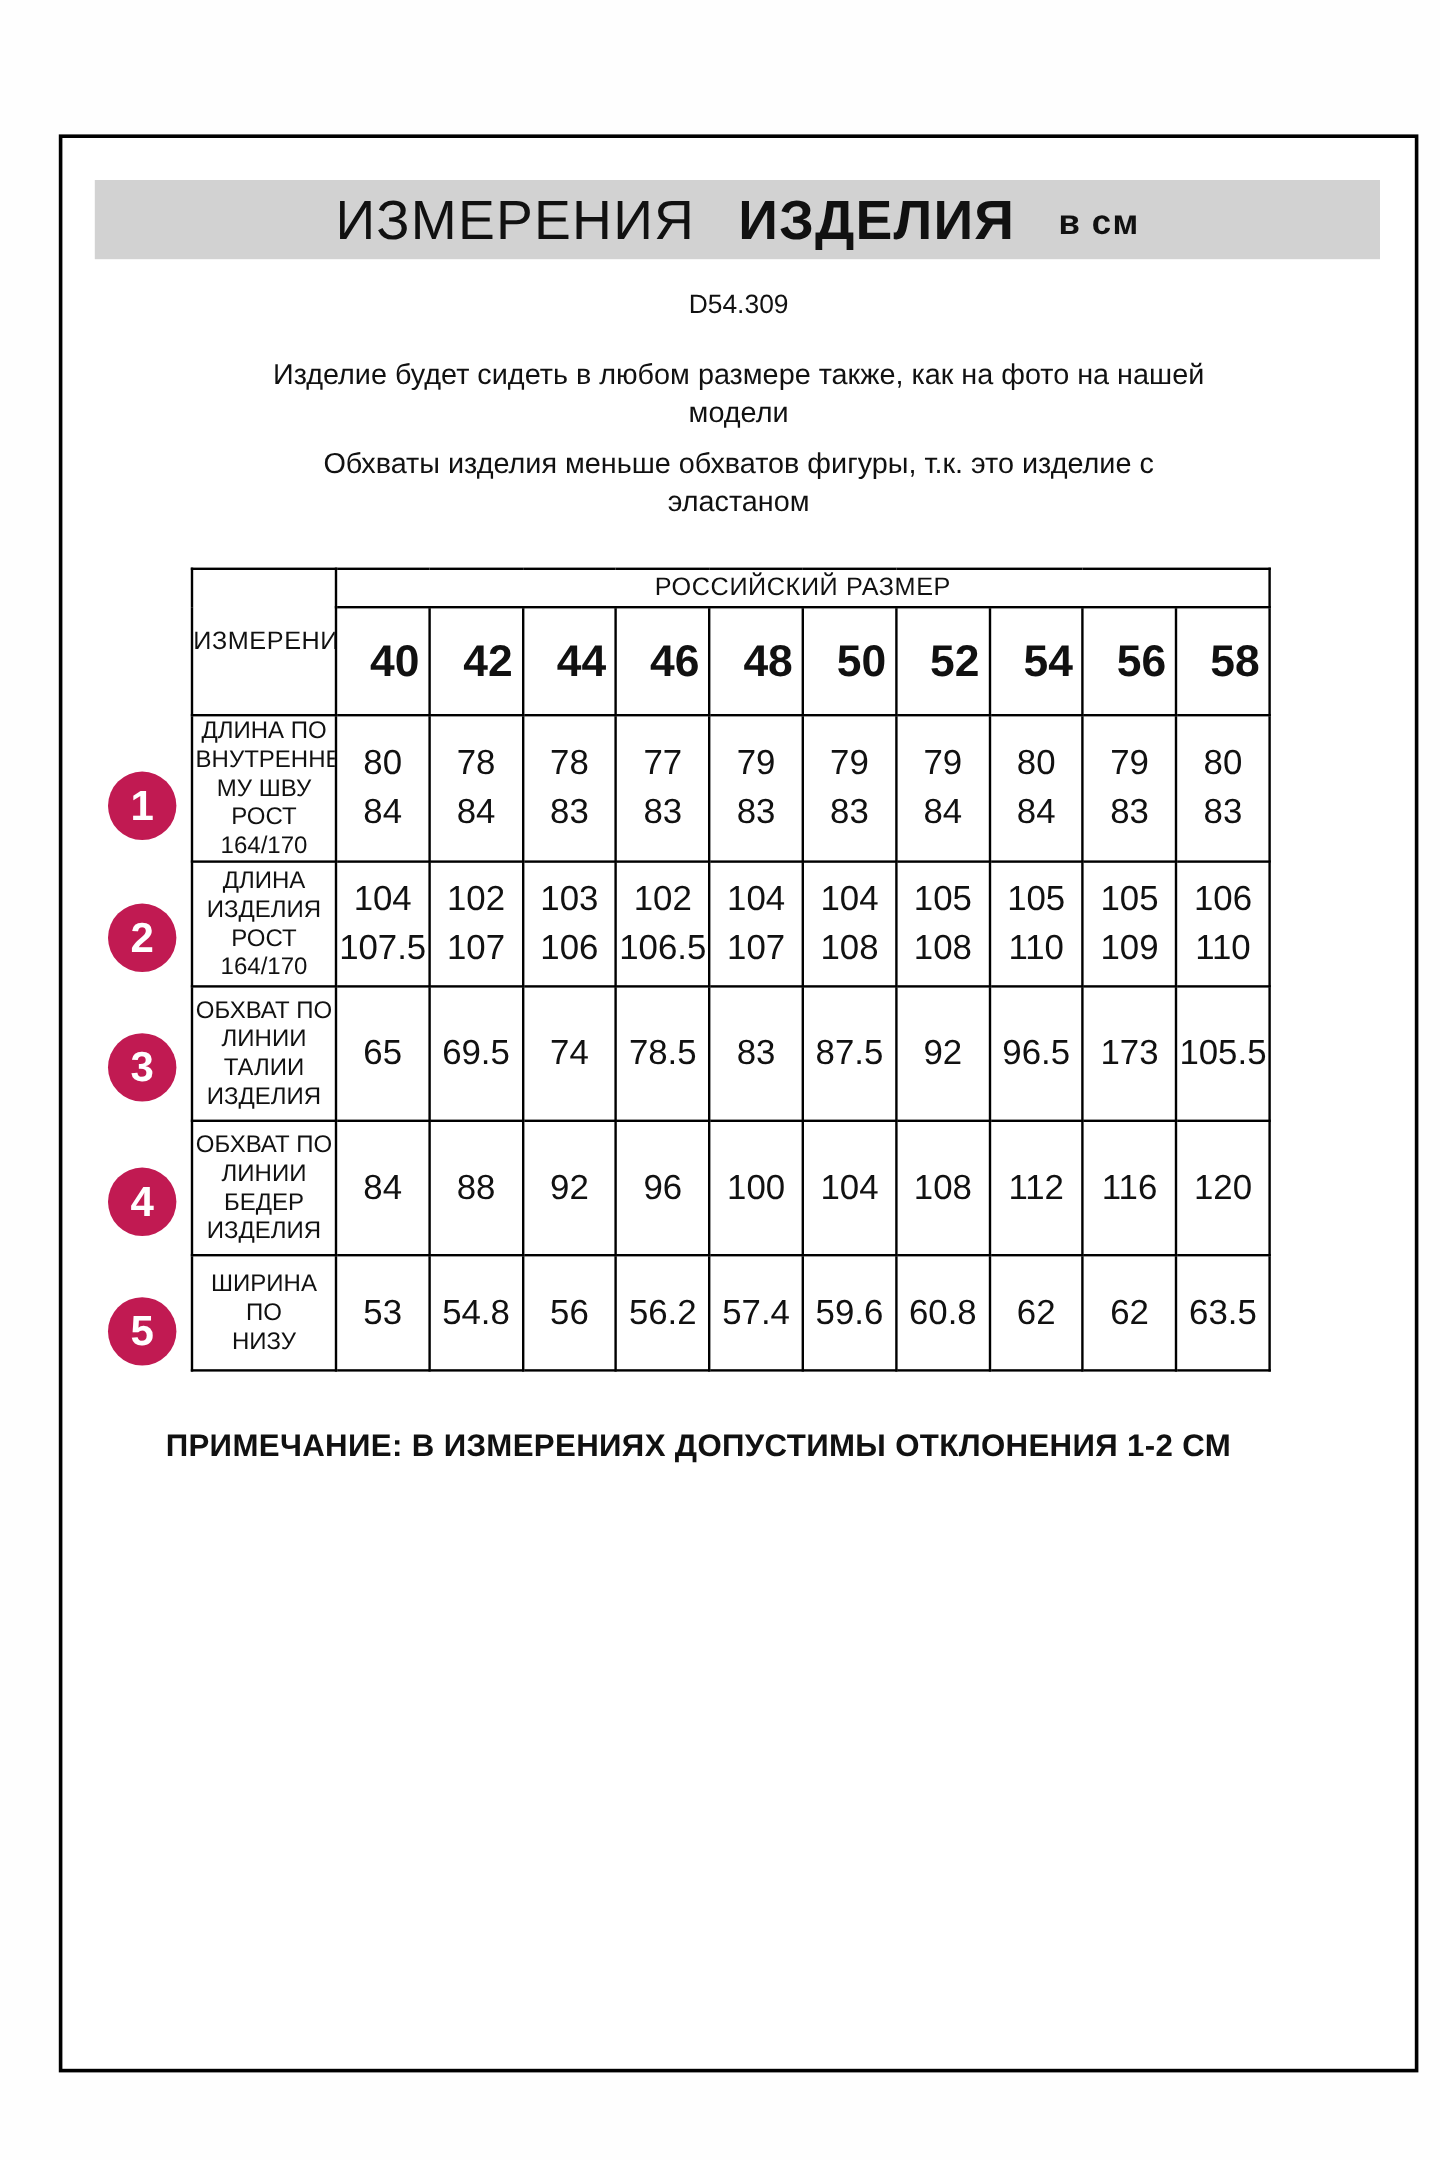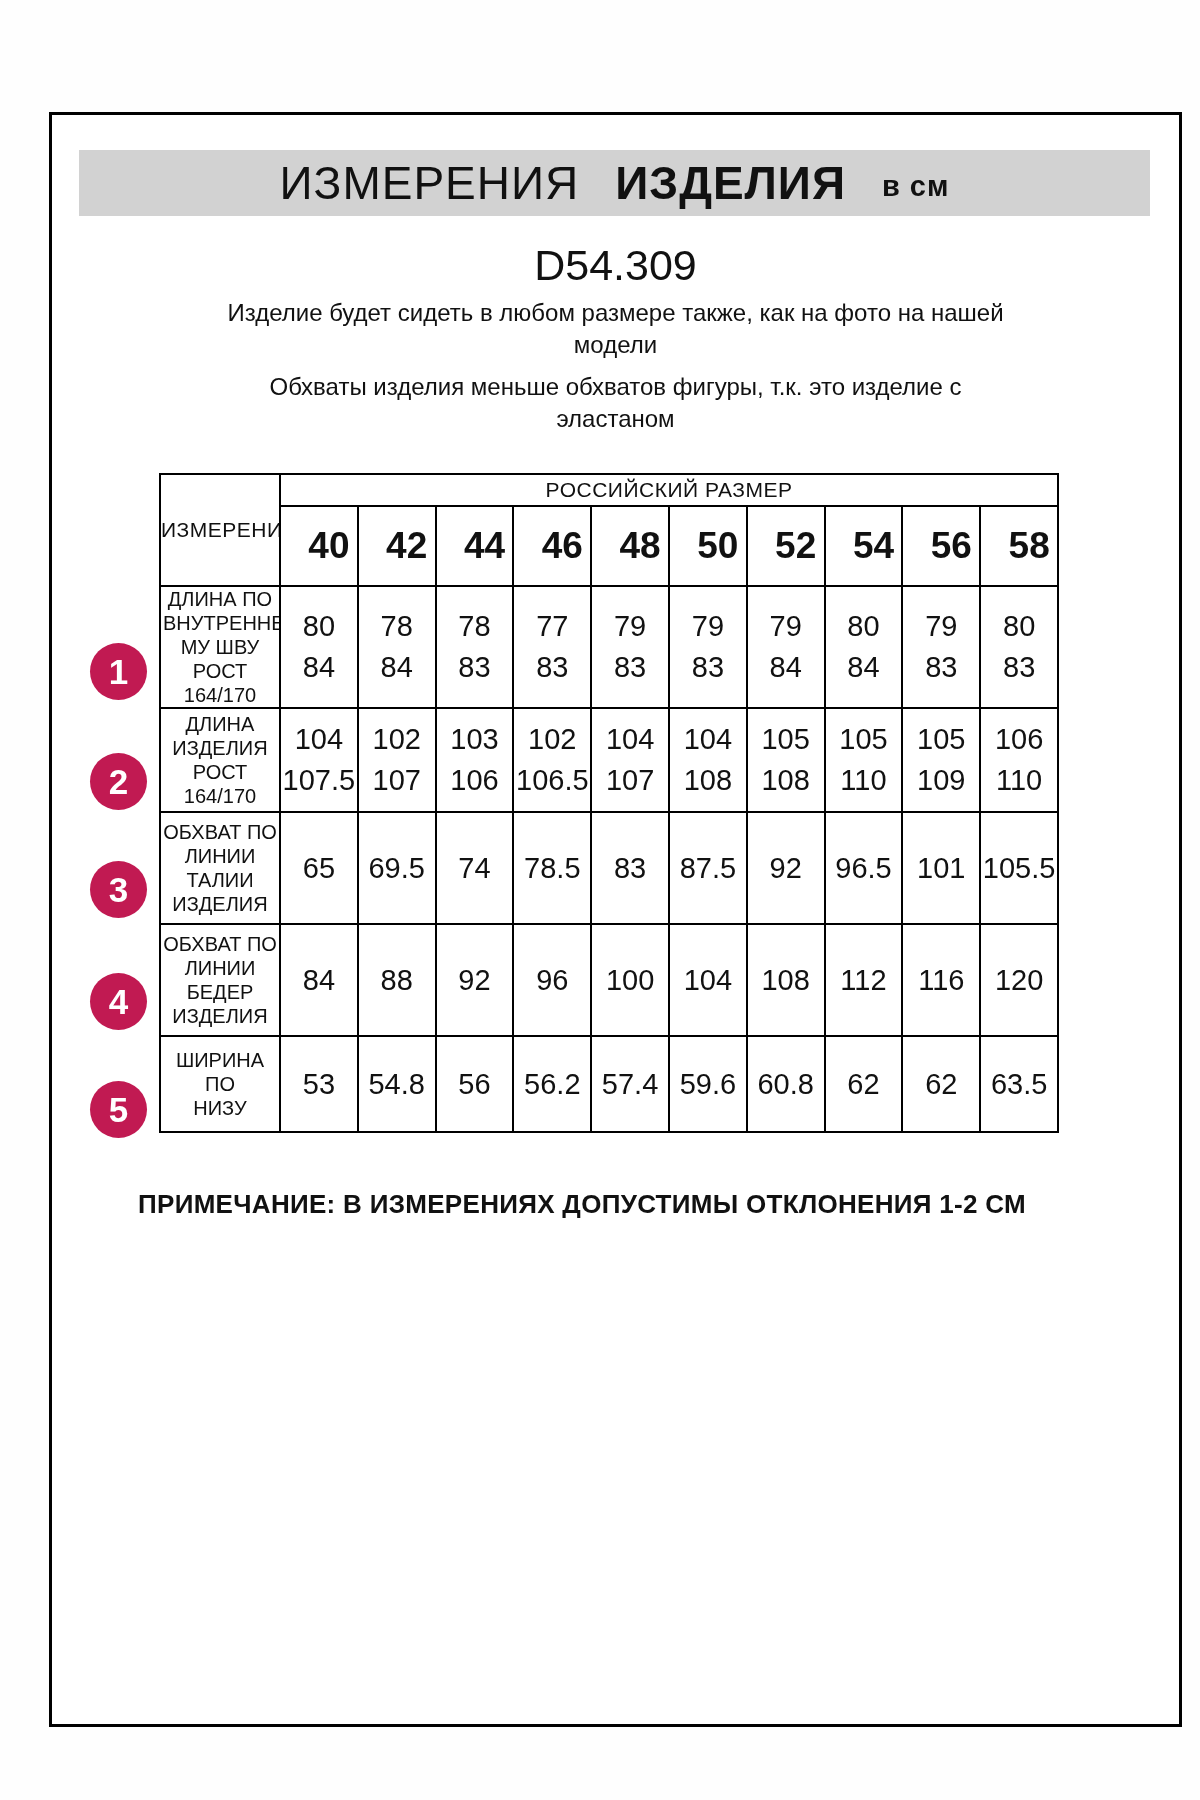--- a/index.html
+++ b/index.html
@@ -15,21 +15,21 @@
     position:absolute; left:27px; top:35px; width:1071px; height:66px;
     background:#d2d2d2;
     display:flex; align-items:center; justify-content:center; gap:36px;
   }
   .banner .t-main  { font-size:46px; font-weight:500; letter-spacing:1px; }
   .banner .t-bold  { font-size:46px; font-weight:bold; letter-spacing:1px; }
   .banner .t-unit  { font-size:29px; font-weight:600; letter-spacing:1px; padding-top:6px; }
 
   .code {
     position:absolute; left:0; top:126px; width:100%;
-    text-align:center; font-size:43px; font-weight:400;
+    text-align:center; font-size:22px; font-weight:400;
   }
 
   .para {
     position:absolute; left:0; width:100%;
     text-align:center; font-size:24px; line-height:1.35;
     white-space:pre-line;
   }
   .para.p1 { top:182px; }
   .para.p2 { top:256px; }
 
@@ -38,21 +38,21 @@
   table.meas {
     position:absolute; left:107px; top:0;
     width:898px; border-collapse:collapse; table-layout:fixed;
   }
   table.meas td {
     border:2px solid #000; text-align:center; vertical-align:middle;
     white-space:pre-line; overflow:hidden;
   }
   td.group-hdr    { height:32px;  font-size:21px; letter-spacing:0.5px; }
   td.meas-hdr     { font-size:21px; letter-spacing:0.5px; }
-  tr.sizes-row td { height:80px; font-size:37px; font-weight:bold;padding-left:20px; }
+  tr.sizes-row td { height:90px; font-size:37px; font-weight:bold;padding-left:20px; }
   td.row-label    { font-size:20px; line-height:1.2; padding:0 2px; }
   td.val          { font-size:29px; line-height:1.4; }
   tr.r1 td { height:116px; }
   tr.r2 td { height:104px; }
   tr.r3 td { height:112px; }
   tr.r4 td { height:112px; }
   tr.r5 td { height:96px; }
 
   .badge {
     position:absolute; left:38px; width:57px; height:57px; border-radius:50%;
@@ -186,21 +186,21 @@
 ТАЛИИ
 ИЗДЕЛИЯ</td>
           <td class="val">65</td>
           <td class="val">69.5</td>
           <td class="val">74</td>
           <td class="val">78.5</td>
           <td class="val">83</td>
           <td class="val">87.5</td>
           <td class="val">92</td>
           <td class="val">96.5</td>
-          <td class="val">101</td>
+          <td class="val">173</td>
           <td class="val">105.5</td>
         </tr>
         <tr class="r4">
           <td class="row-label">ОБХВАТ ПО
 ЛИНИИ
 БЕДЕР
 ИЗДЕЛИЯ</td>
           <td class="val">84</td>
           <td class="val">88</td>
           <td class="val">92</td>

